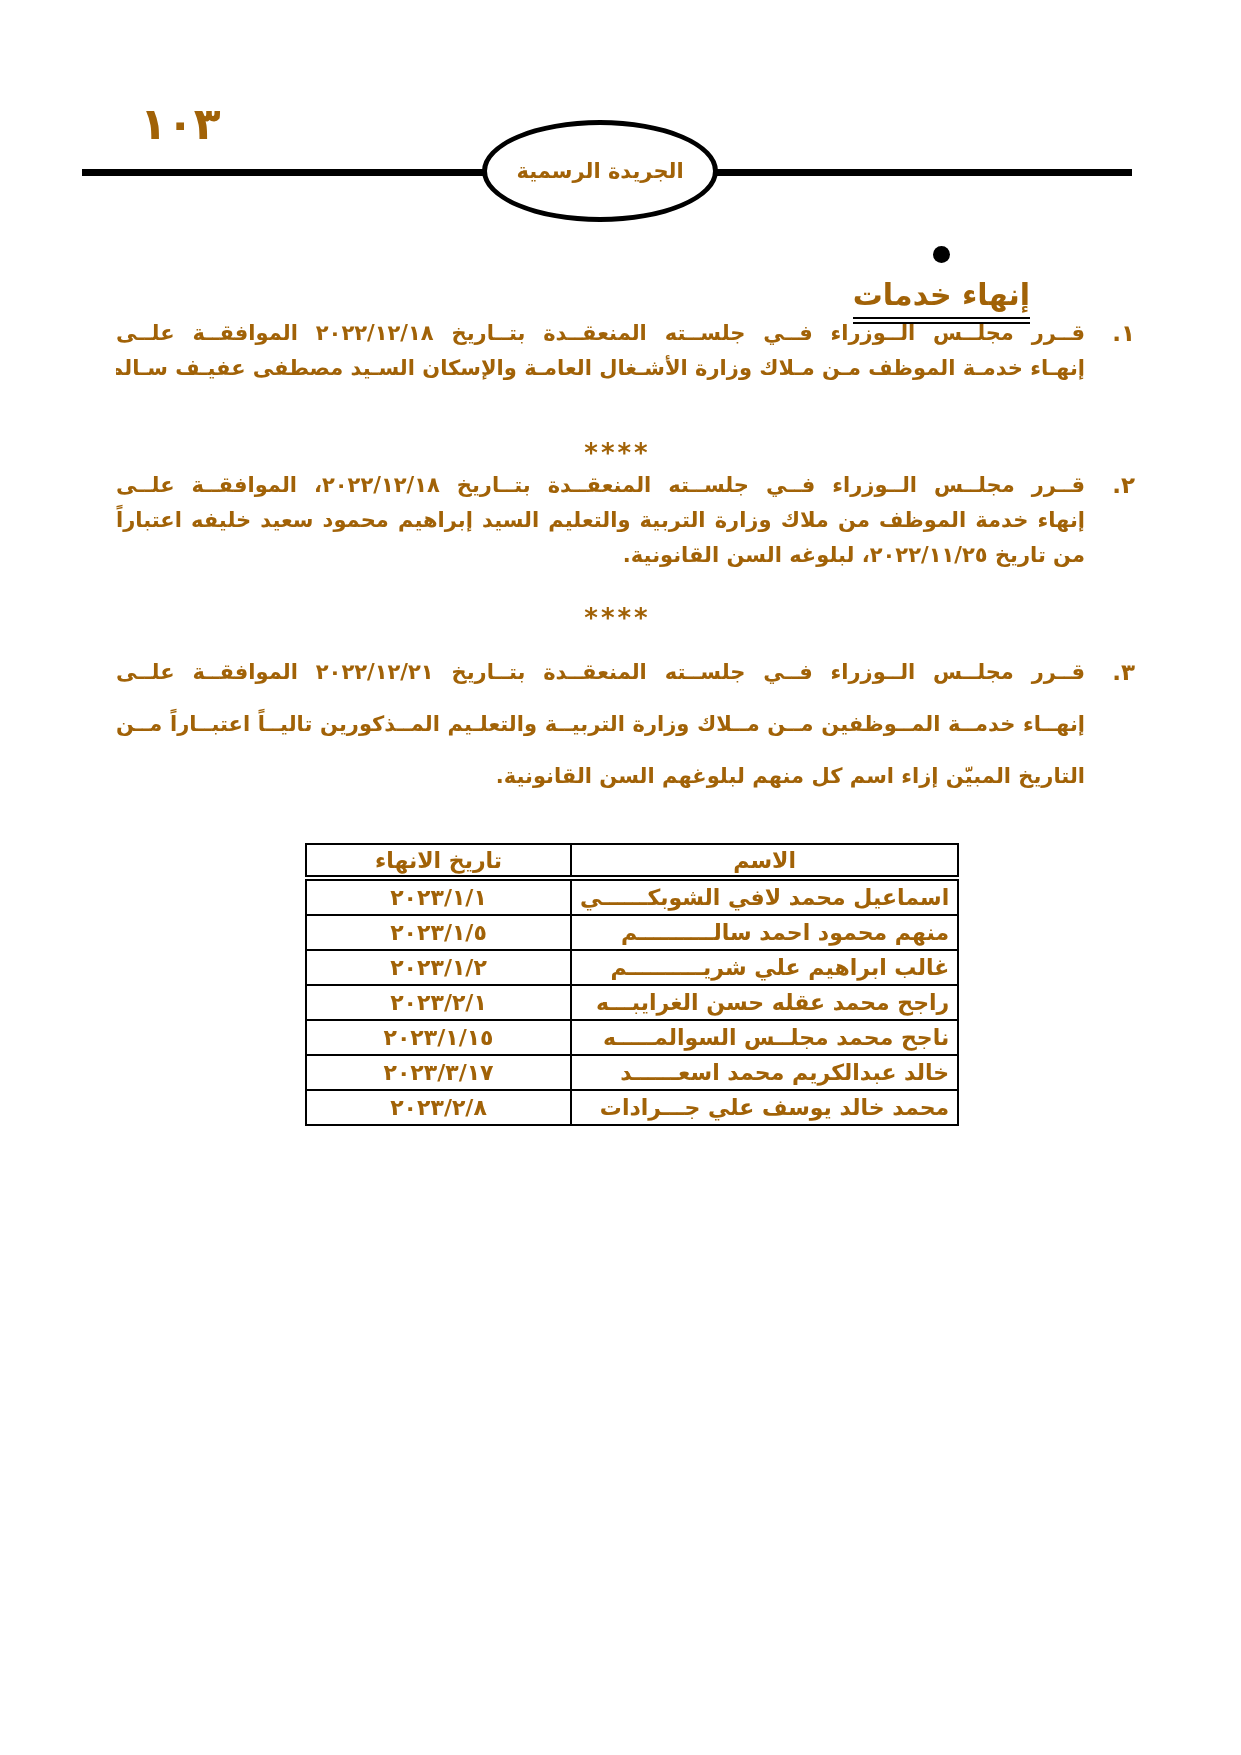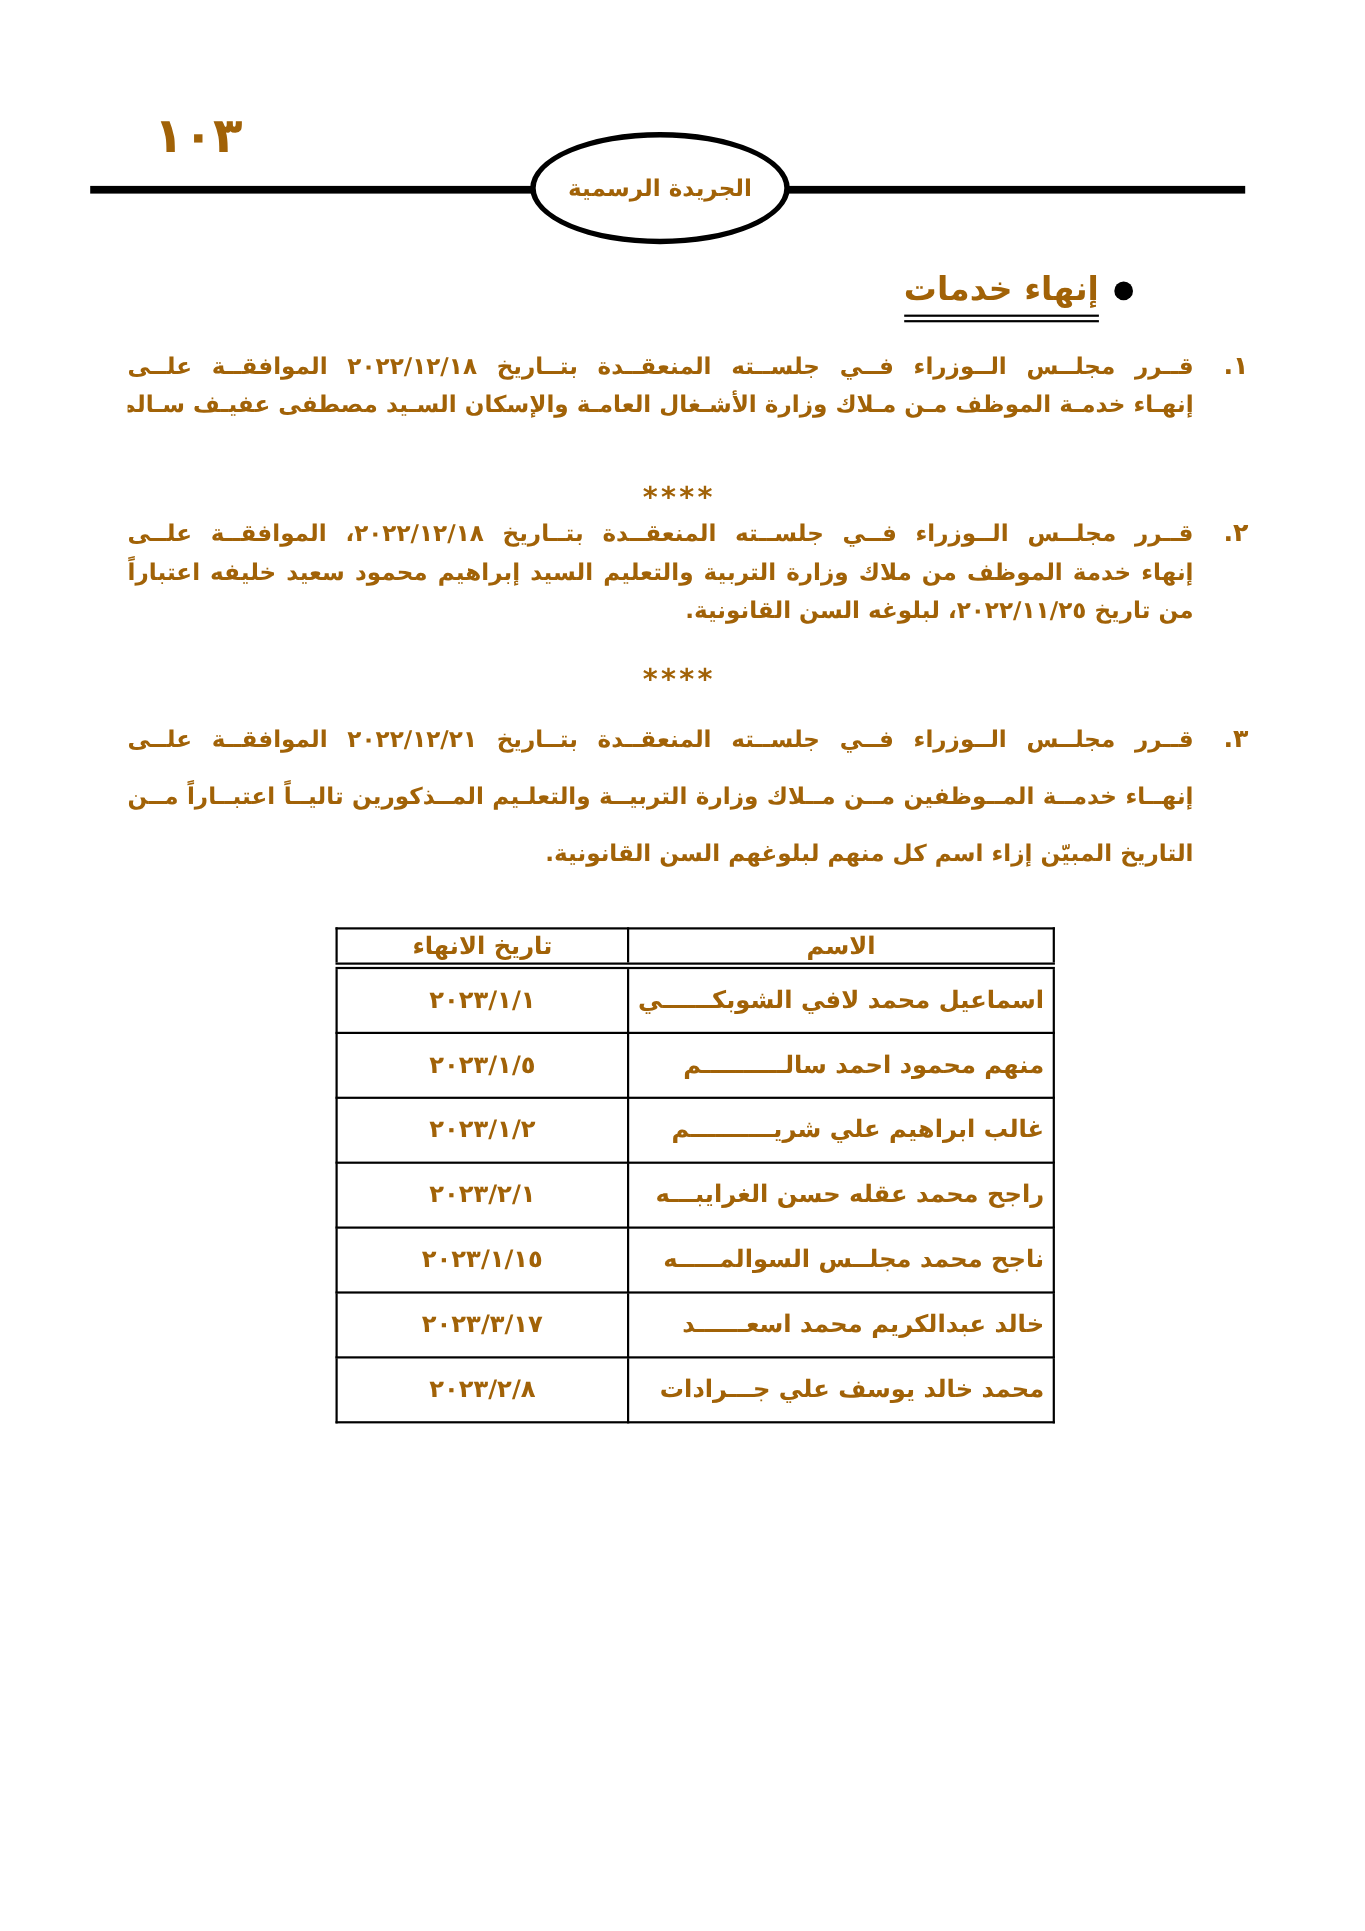--- a/index.html
+++ b/index.html
@@ -29,21 +29,21 @@
     width:236px; height:102px;
     border:5px solid #000; border-radius:50%;
     background:#fff; z-index:2;
     display:flex; align-items:center; justify-content:center;
   }
   .gazette-oval span { font-size:21px; }
 
   
   .heading-row {
     position:absolute; right:211px; top:246px;
-    display:flex; flex-direction:row; align-items:center; gap:14px;
+    display:flex; flex-direction:column; align-items:center; gap:4px;
   }
   .heading-bullet {
     width:17px; height:17px; border-radius:50%; background:#000;
     flex:0 0 auto; margin-bottom:10px;
   }
   .heading-text {
     font-size:30px;
     padding-bottom:5px;
     border-bottom:7px double #000;
   }
@@ -88,21 +88,21 @@
     font-size:22px; font-weight:bold;
   }
   .termination-table th {
     height:34px; text-align:center;
     border-bottom:6px double #000;
   }
   .termination-table td { height:16px; }
   .col-name  { width:330px; }
   .col-date  { width:265px; }
   td.name-cell {
-    text-align:right; padding:16px 8px;
+    text-align:right; padding:4px 8px;
     white-space:nowrap; overflow:hidden;
   }
   td.date-cell { text-align:center; white-space:nowrap; }
 </style>
 </head>
 <body>
 
 <div class="page">
 
   <div class="page-number">١٠٣</div>

